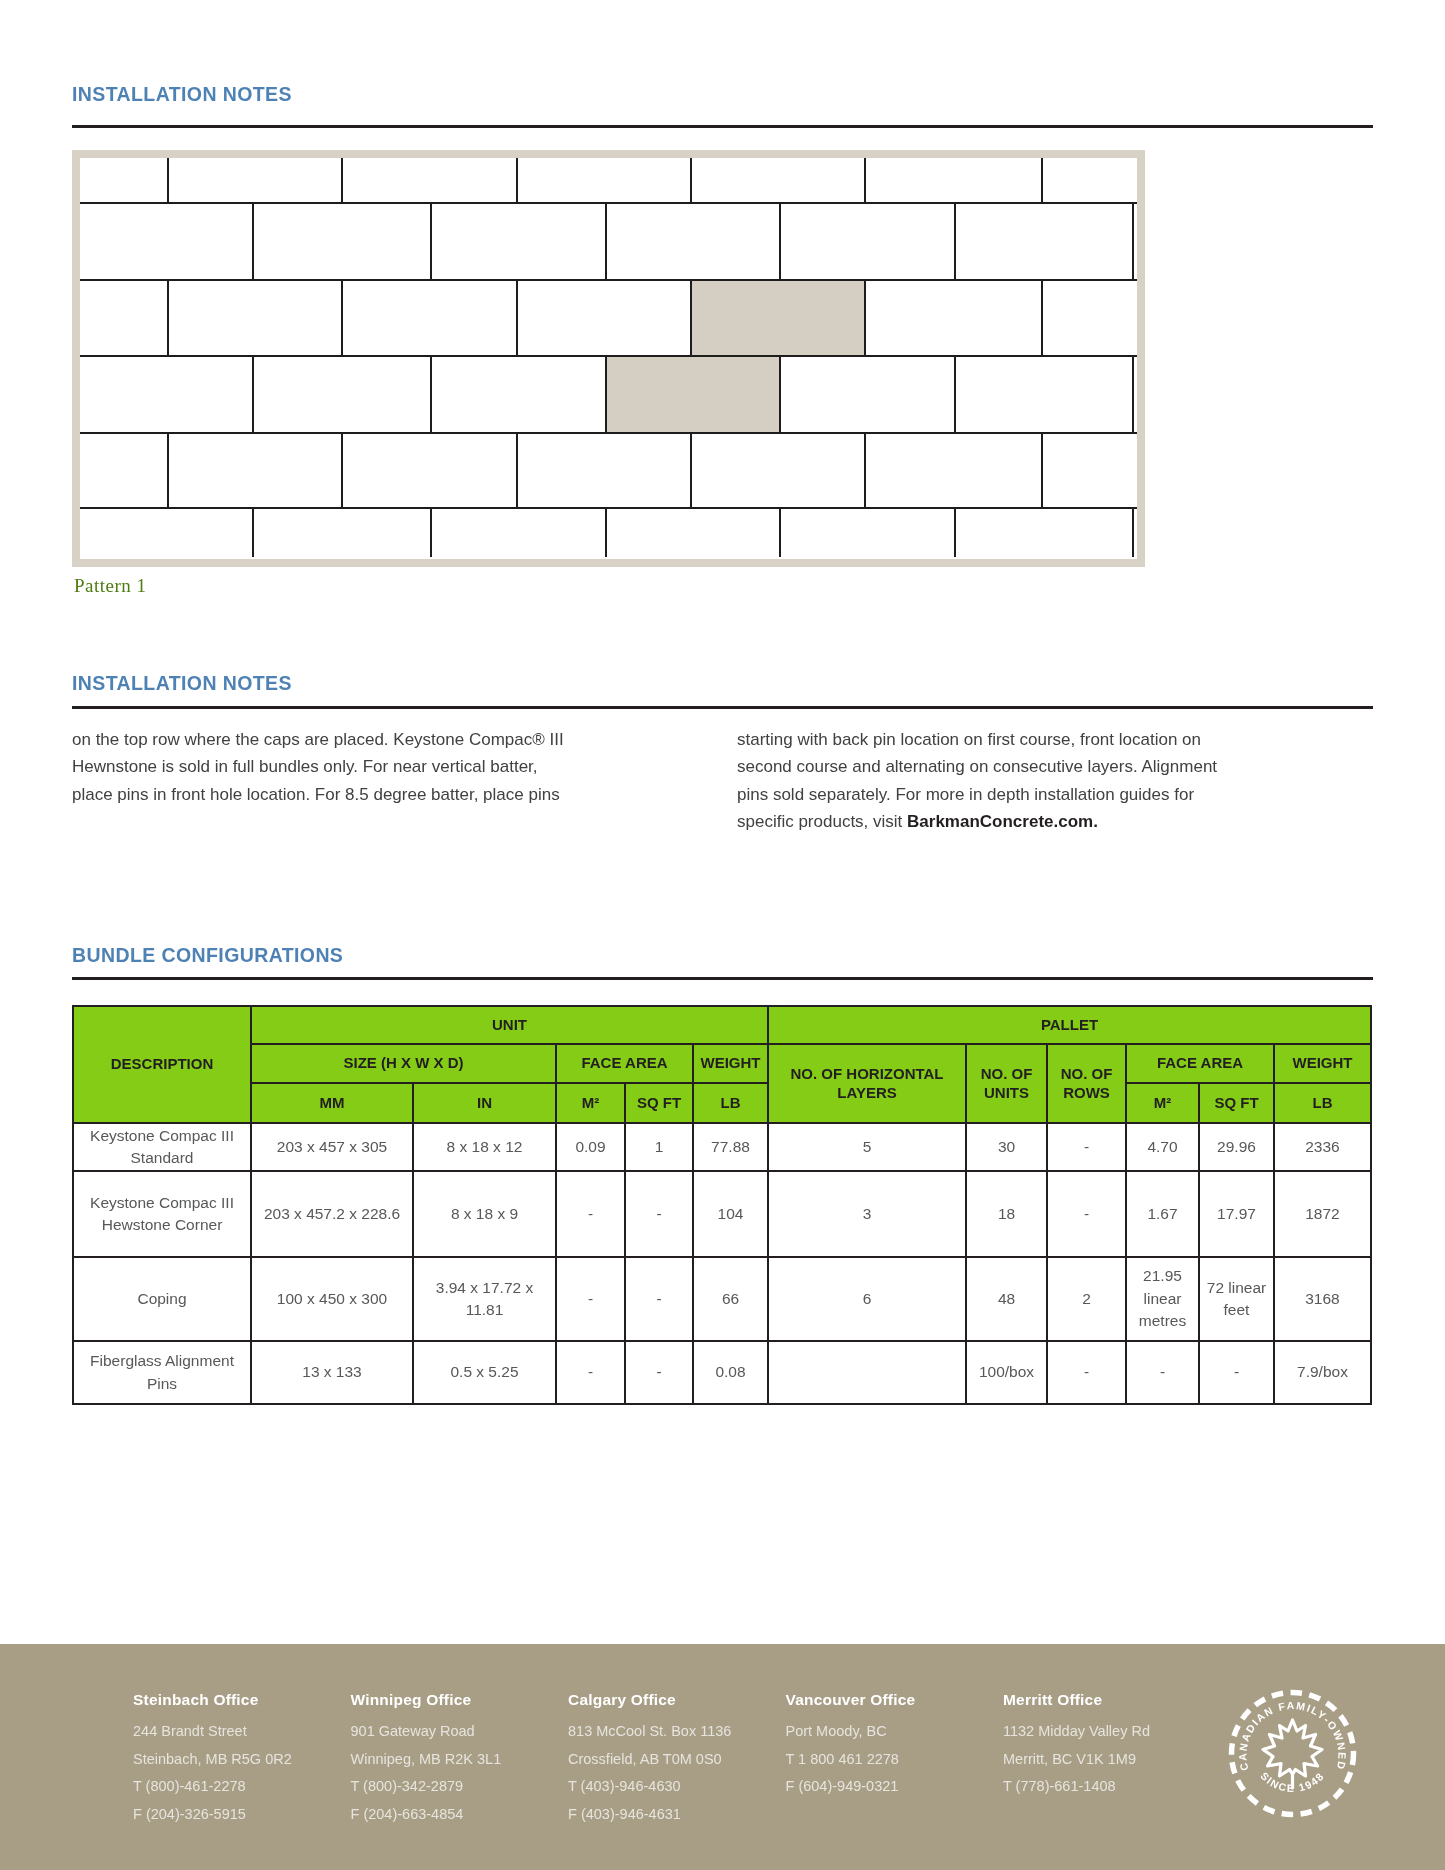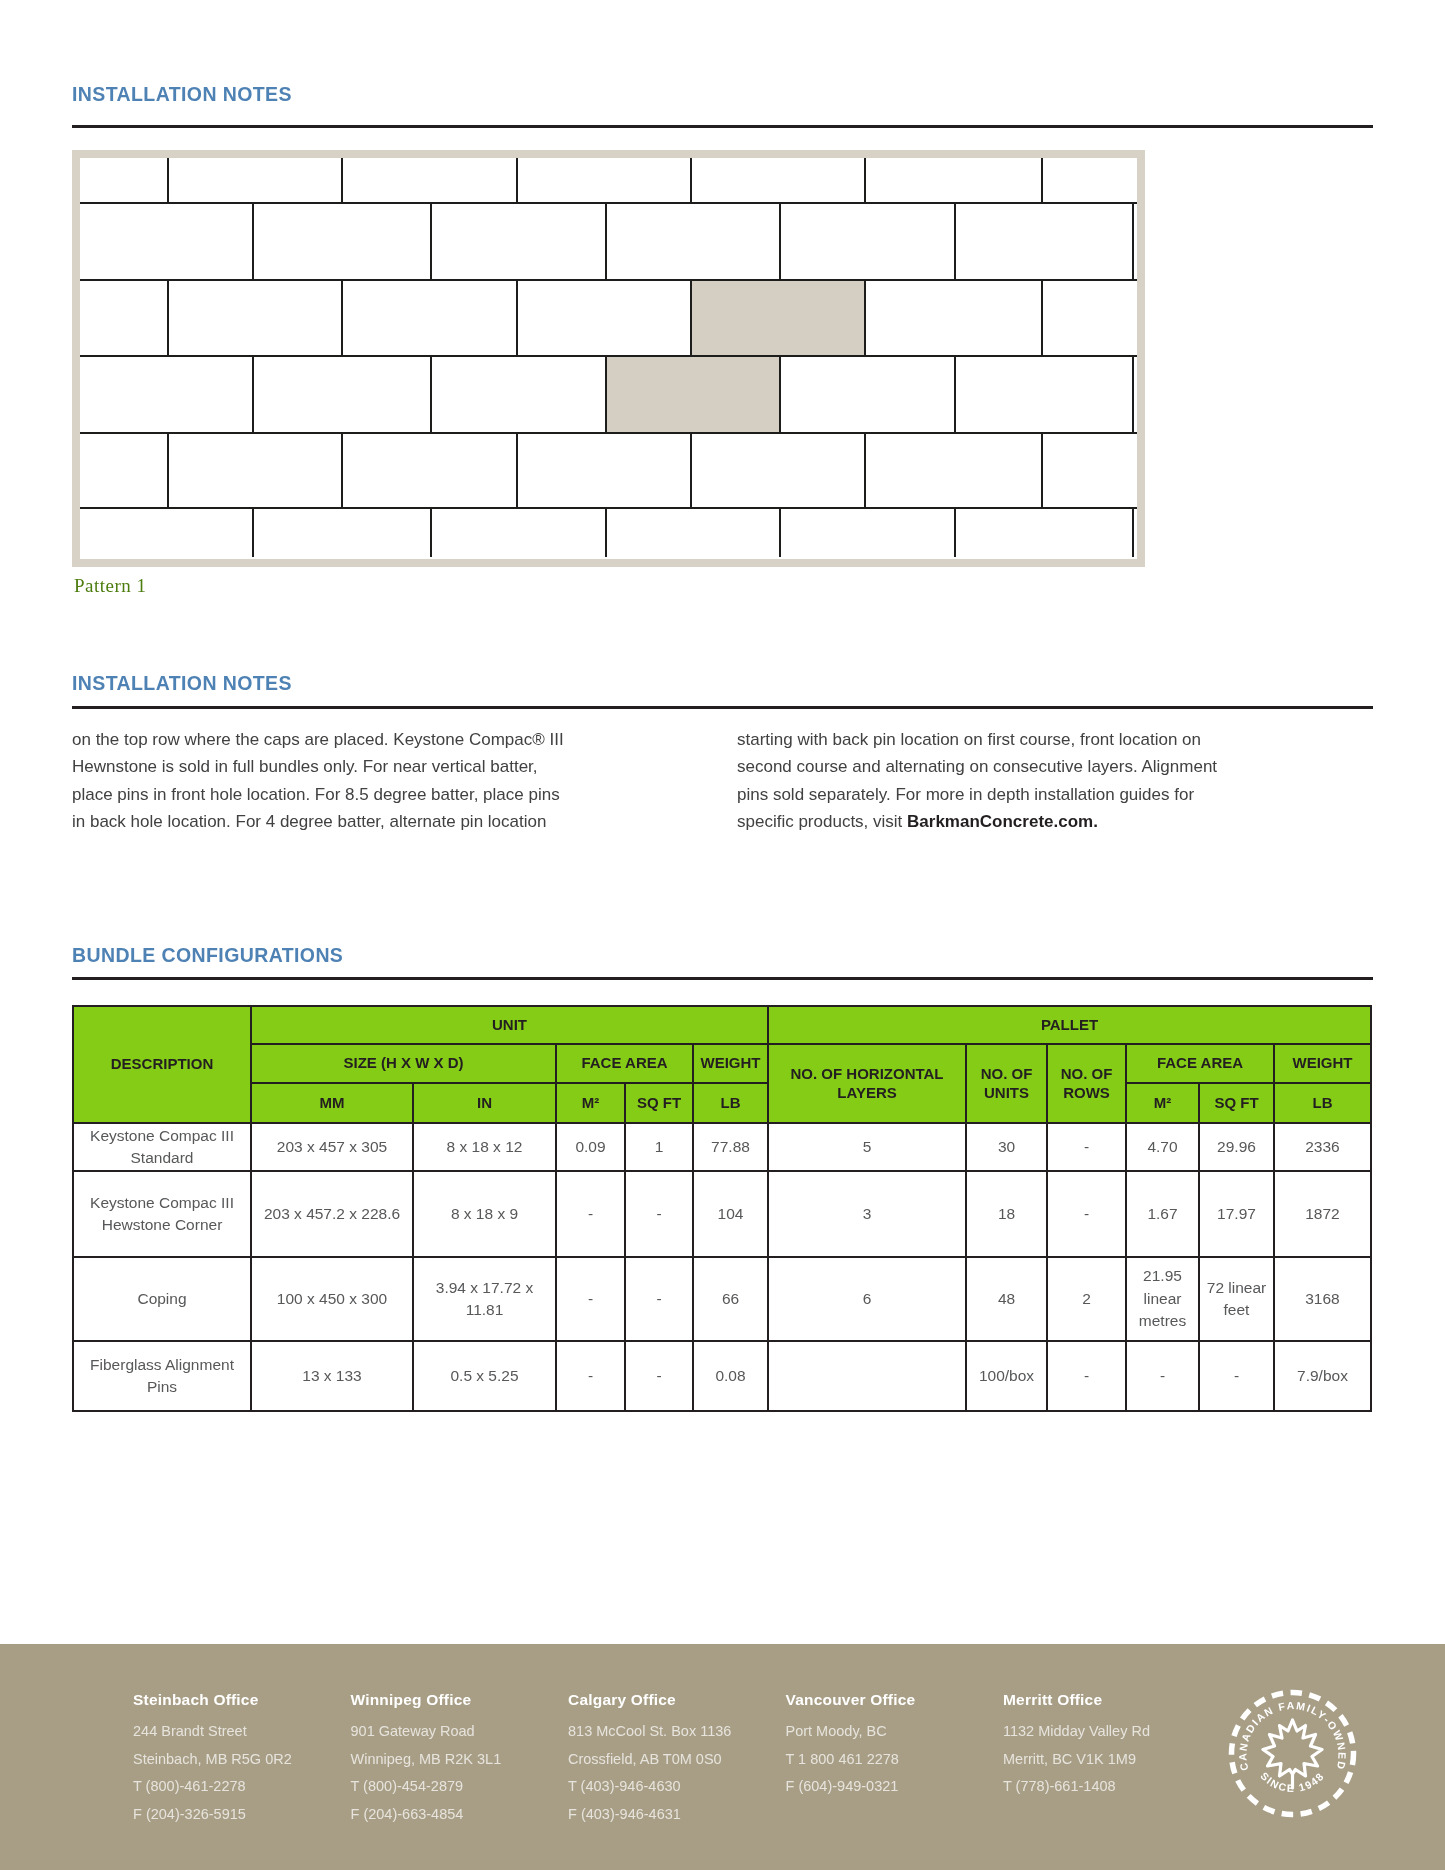--- a/index.html
+++ b/index.html
@@ -43,21 +43,21 @@
     border:2px solid #231f20;text-align:center;vertical-align:middle;padding:0 2px;
     overflow:hidden;
   }
   table.bundle th{
     background:#84cc16;color:#231f20;font-size:15px;font-weight:700;line-height:1.25;
   }
   table.bundle td{color:#57585a;font-size:15.5px;font-weight:400;line-height:1.45;}
   td.desc{padding:0 24px;}
   td.pm2,td.psqft{padding:0 9px;}
   tr.hr1{height:38px}tr.hr2{height:39px}tr.hr3{height:40px}
-  tr.br1{height:48px}tr.br2{height:86px}tr.br3{height:84px}tr.br4{height:70px}
+  tr.br1{height:48px}tr.br2{height:86px}tr.br3{height:84px}tr.br4{height:63px}
 
   
   .footer{position:absolute;left:0;top:1644px;width:1445px;height:226px;background:#a89e86;}
   .offices{position:absolute;left:87px;top:47px;display:flex;margin-left:46px;}
   .office{width:217.5px;flex:0 0 auto;}
   .office .oname{margin:0 0 9px 0;font-size:15.5px;font-weight:700;color:#ffffff;letter-spacing:.2px;}
   .office .ln{font-size:14.5px;line-height:27.5px;color:rgba(255,255,255,.72);white-space:nowrap;}
   .badge{position:absolute;left:1227px;top:44px;width:131px;height:131px;}
 </style>
 </head>
@@ -120,21 +120,20 @@
   </div>
 <div class="pattern-label">Pattern 1</div>
 
 <h2 class="sec-title" style="top:672px">INSTALLATION NOTES</h2>
 <div class="rule" style="top:706px"></div>
 
 <div id="notes-left" class="notes-col">
     <div class="ln">on the top row where the caps are placed. Keystone Compac® III</div>
     <div class="ln">Hewnstone is sold in full bundles only.  For near vertical batter,</div>
     <div class="ln">place pins in front hole location. For 8.5 degree batter, place pins</div>
-    <div class="ln">in back hole location. For 4 degree batter, alternate pin location</div>
   </div>
 <div id="notes-right" class="notes-col">
   <div>
       <div class="ln">starting with back pin location on first course, front location on</div>
       <div class="ln">second course and alternating on consecutive layers. Alignment</div>
       <div class="ln">pins sold separately. For more in depth installation guides for</div>
     </div>
   <div class="ln"><span>specific products, visit </span><span class="b">BarkmanConcrete.com.</span></div>
 </div>
 
@@ -249,21 +248,21 @@
         <div class="oname">Steinbach Office</div>
         <div class="ln">244 Brandt Street</div>
         <div class="ln">Steinbach, MB R5G 0R2</div>
         <div class="ln">T (800)-461-2278</div>
         <div class="ln">F (204)-326-5915</div>
       </div>
       <div class="office">
         <div class="oname">Winnipeg Office</div>
         <div class="ln">901 Gateway Road</div>
         <div class="ln">Winnipeg, MB R2K 3L1</div>
-        <div class="ln">T (800)-454-2879</div>
+        <div class="ln">T (800)-342-2879</div>
         <div class="ln">F (204)-663-4854</div>
       </div>
       <div class="office">
         <div class="oname">Calgary Office</div>
         <div class="ln">813 McCool St. Box 1136</div>
         <div class="ln">Crossfield, AB T0M 0S0</div>
         <div class="ln">T (403)-946-4630</div>
         <div class="ln">F (403)-946-4631</div>
       </div>
       <div class="office">

